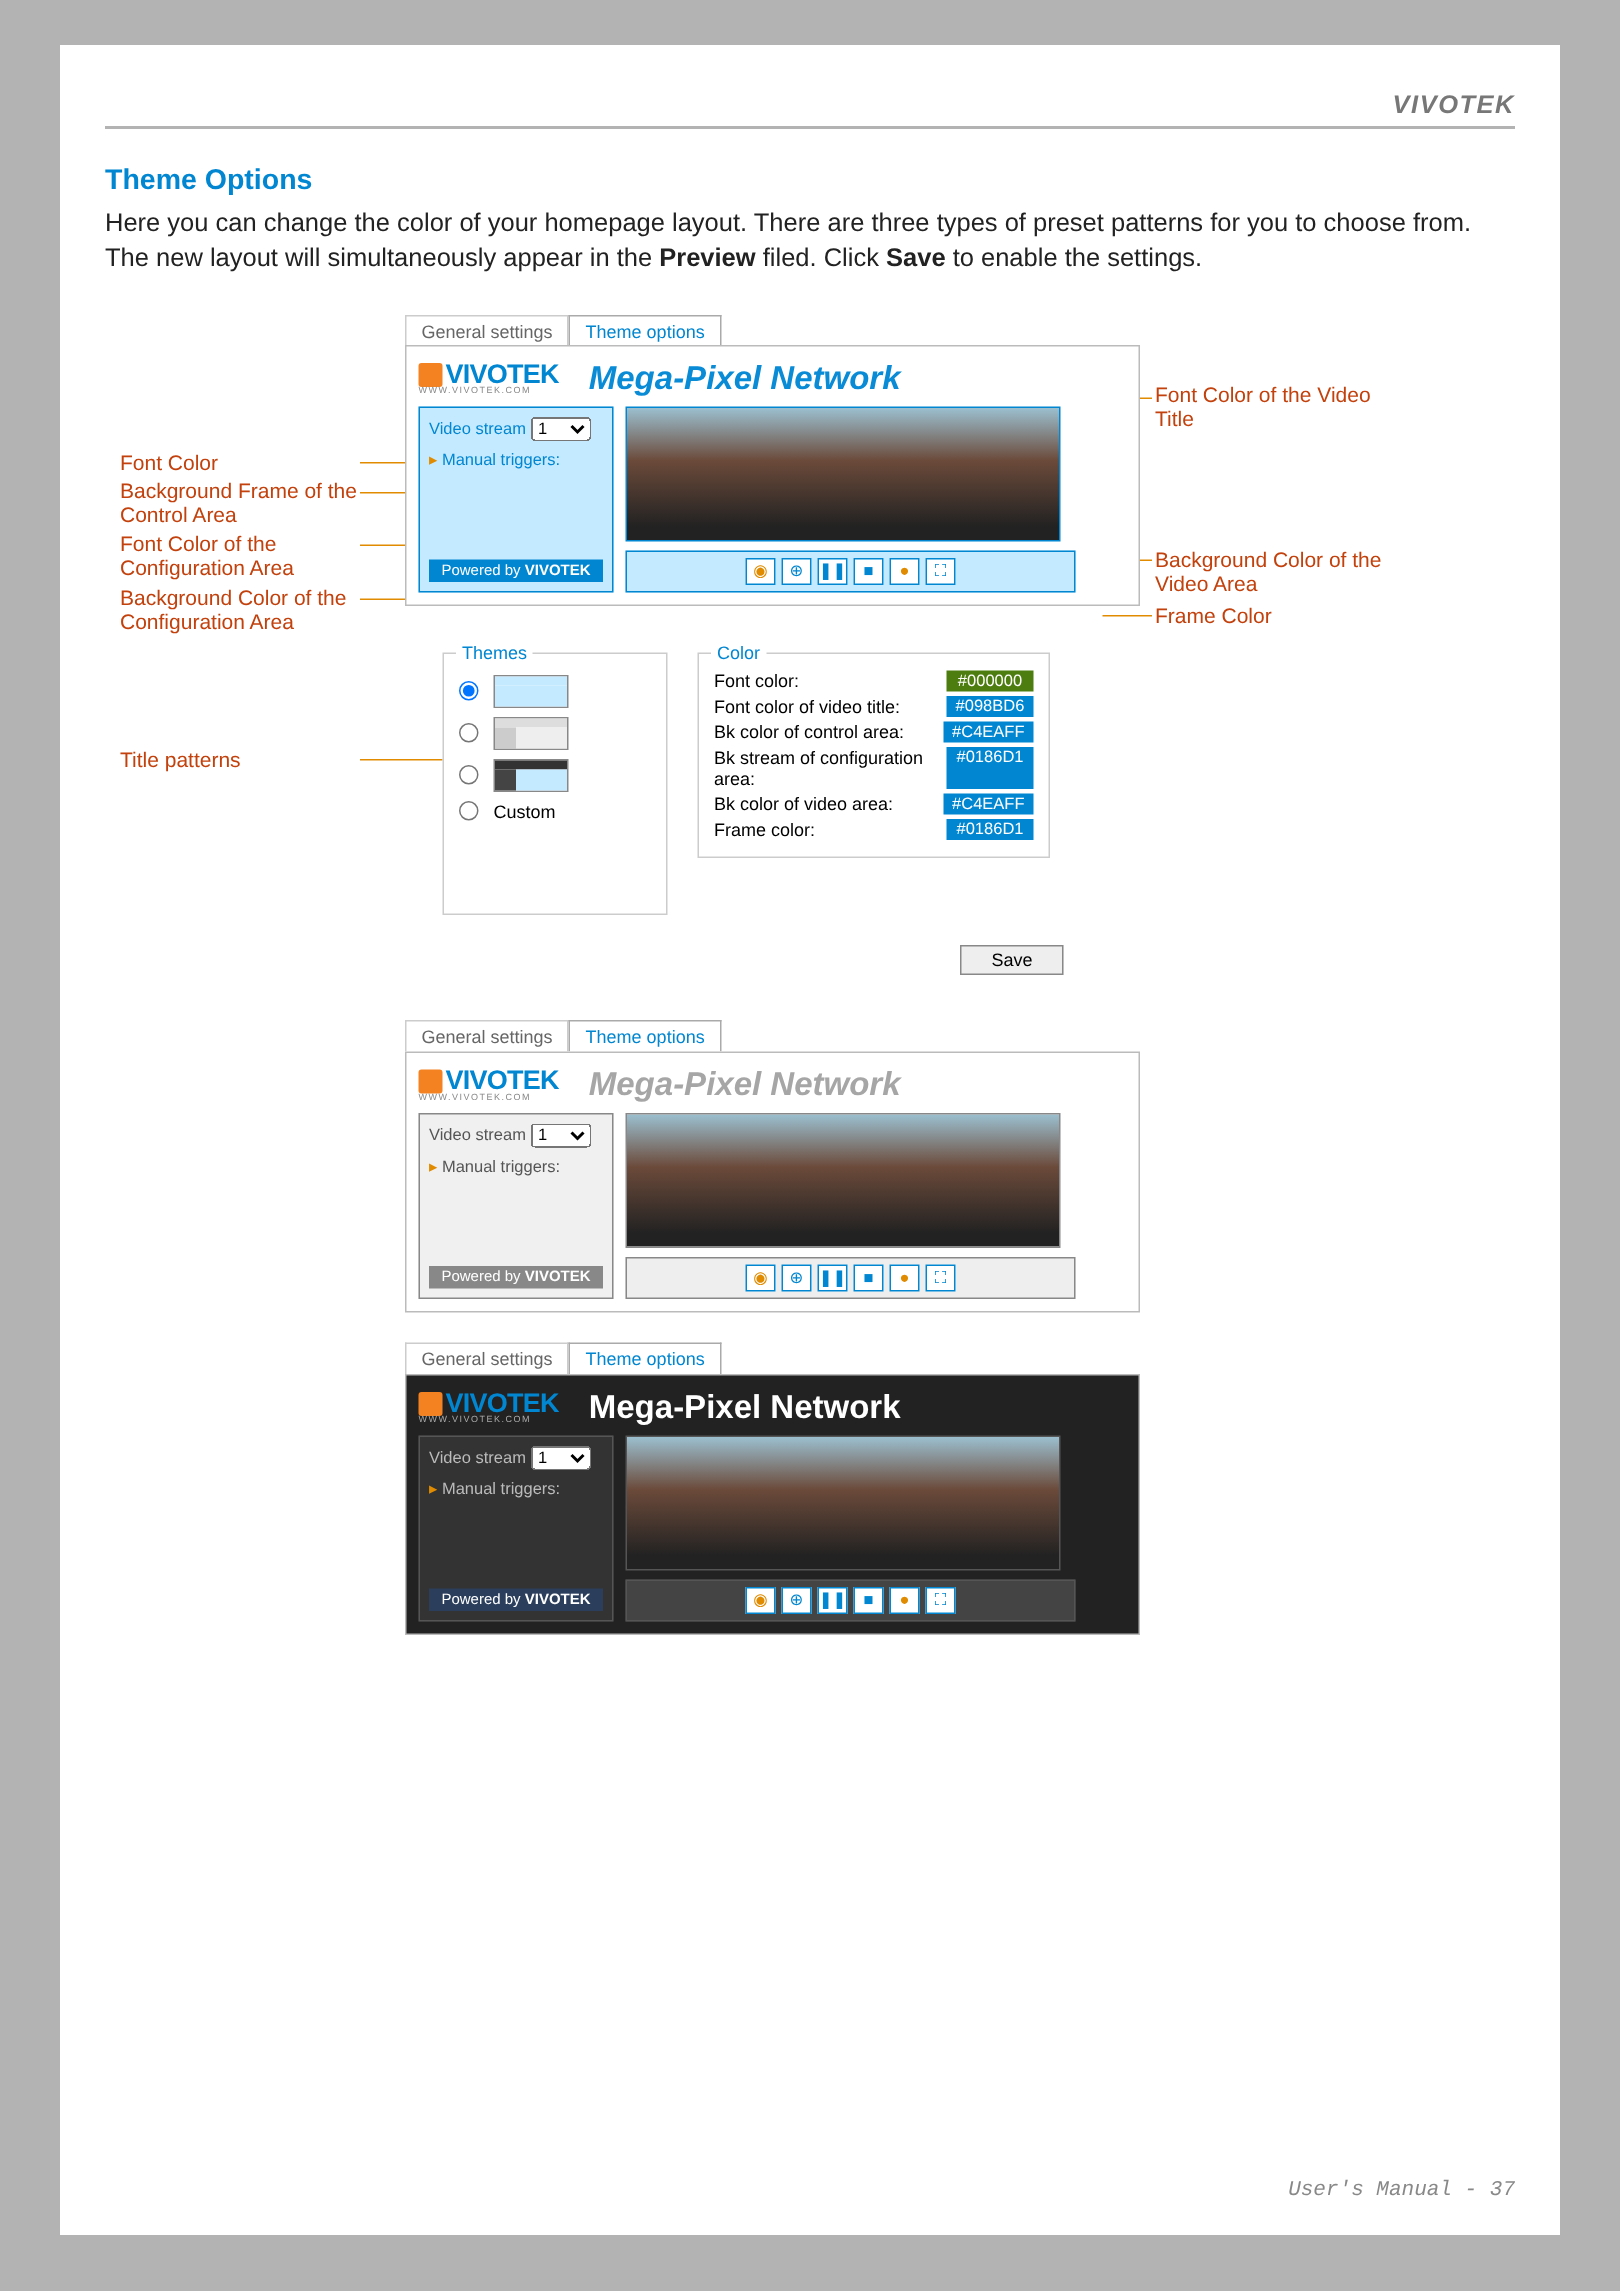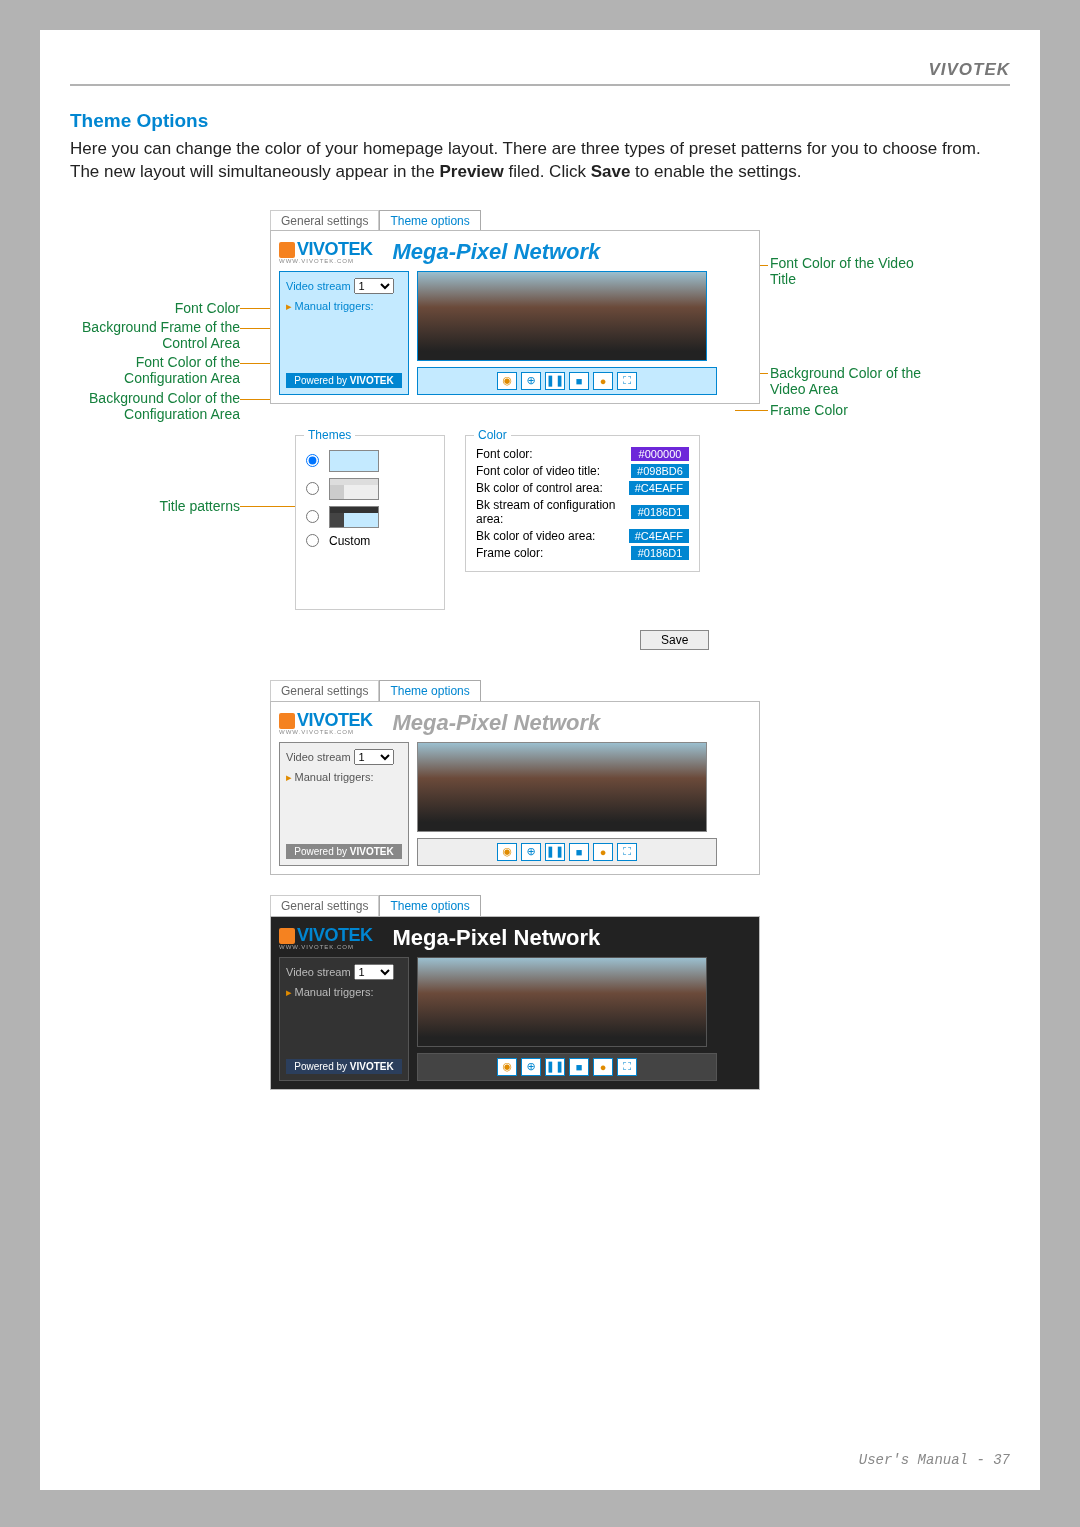--- a/index.html
+++ b/index.html
@@ -4,23 +4,23 @@
 <style>
   * { box-sizing: border-box; margin: 0; padding: 0; }
   body { background: #b3b3b3; font-family: Arial, sans-serif; width: 1080px; }
   .page { background: #fff; margin: 30px 40px; padding: 30px 30px 20px 30px; min-height: 1460px; position: relative; }
   .brand-bar { border-bottom: 2px solid #b3b3b3; padding-bottom: 4px; margin-bottom: 24px; text-align: right; }
   .brand { font-style: italic; font-weight: bold; color: #777; letter-spacing: 1px; font-size: 17px; }
   .section-title { color: #0186D1; font-weight: bold; font-size: 19px; margin-bottom: 6px; }
   .body-text { font-size: 17px; line-height: 1.35; color: #222; margin-bottom: 16px; }
   .body-text b { font-weight: bold; }
   .figwrap { position: relative; height: 460px; margin-bottom: 10px; }
-  .callout { position: absolute; font-size: 14px; color: #15803d; }
+  .callout { position: absolute; font-size: 14px; color: #c2410c; }
   .callout.r { text-align: left; }
-  .callout.l { text-align: right; width: 160px; }
+  .callout.l { text-align: left; width: 160px; }
   .leader-h { position: absolute; height: 0; border-top: 1px solid #e08b00; }
   .panel { position: absolute; background: #fff; border: 1px solid #bbb; padding: 8px; }
   .tabs { display: flex; gap: 0; position: absolute; }
   .tab { border: 1px solid #aaa; border-bottom: none; padding: 3px 10px; font-size: 12px; color: #0186D1; background: #fff; }
   .tab.inactive { color: #666; border-color:#ccc; }
   .preview-area { display:flex; gap:8px; }
   .sidebar { width:130px; background:#C4EAFF; border:1px solid #0186D1; padding:6px; font-size:11px; color:#0186D1; display:flex; flex-direction:column; gap:6px; }
   .sidebar .vs { display:flex; align-items:center; gap:3px; }
   .sidebar select { font-size:11px; width:40px; }
   .powered { background:#0186D1; color:#fff; font-size:10px; text-align:center; padding:2px; margin-top:auto; }
@@ -36,21 +36,21 @@
   .ctrl-btn.o { color:#e08b00; }
   .right-col { display:flex; flex-direction:column; width:300px; gap:6px; }
   .header-row { display:flex; align-items:center; gap:20px; margin-bottom:6px; }
   .themes-box, .color-box { border:1px solid #ccc; padding:8px 10px; font-size:12px; position:absolute; }
   .box-legend { position:absolute; top:-8px; left:8px; background:#fff; padding:0 4px; font-size:12px; color:#0186D1; }
   .theme-opt { display:flex; align-items:center; gap:10px; margin:6px 0; }
   .theme-opt input { }
   .swatch { width:50px; height:22px; border:1px solid #888; display:flex; flex-direction:column; }
   .sw-top { flex:0 0 6px; }
   .sw-bot { flex:1; display:flex; }
-  .color-row { display:flex; justify-content:space-between; align-items:center; margin:3px 0; font-size:12px; }
+  .color-row { display:flex; justify-content:space-between; margin:3px 0; font-size:12px; }
   .color-val { background:#0186D1; color:#fff; padding:1px 6px; font-size:11px; min-width:58px; text-align:center; }
   .save-btn { border:1px solid #888; background:#eee; padding:2px 20px; font-size:12px; position:absolute; }
   .preview2 { position:relative; margin:20px 0 10px 200px; width:500px; }
   .footer { position:absolute; bottom:22px; right:30px; font-style:italic; color:#888; font-size:14px;font-family:Liberation Mono, monospace; }
   .sb-gray { background:#f0f0f0; border-color:#888; }
   .sb-gray .powered { background:#888; }
   .sb-dark { background:#333; color:#ddd; border-color:#555; }
   .sb-dark .powered { background:#2b3e5c; }
   .controls.gray { background:#eee; border-color:#888; }
   .controls.dark { background:#444; border-color:#555; }
@@ -160,21 +160,21 @@
       <div class="theme-opt" style="justify-content:flex-start">
           <input type="radio" style="">
           <span>Custom</span>
         </div>
     </div>
 
     <div class="color-box" style="left:395px; top:235px; width:235px;">
       <div class="box-legend">Color</div>
       <div class="color-row">
           <span>Font color:</span>
-          <span class="color-val" style="background:#6d28d9">#000000</span>
+          <span class="color-val" style="background:#4d7c0f">#000000</span>
         </div>
       <div class="color-row">
           <span>Font color of video title:</span>
           <span class="color-val">#098BD6</span>
         </div>
       <div class="color-row">
           <span>Bk color of control area:</span>
           <span class="color-val">#C4EAFF</span>
         </div>
       <div class="color-row">

